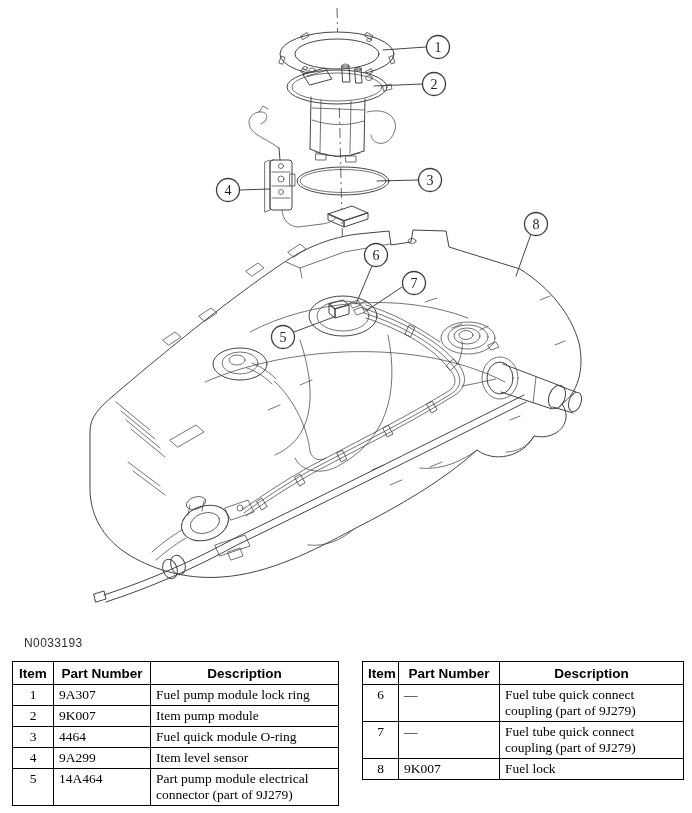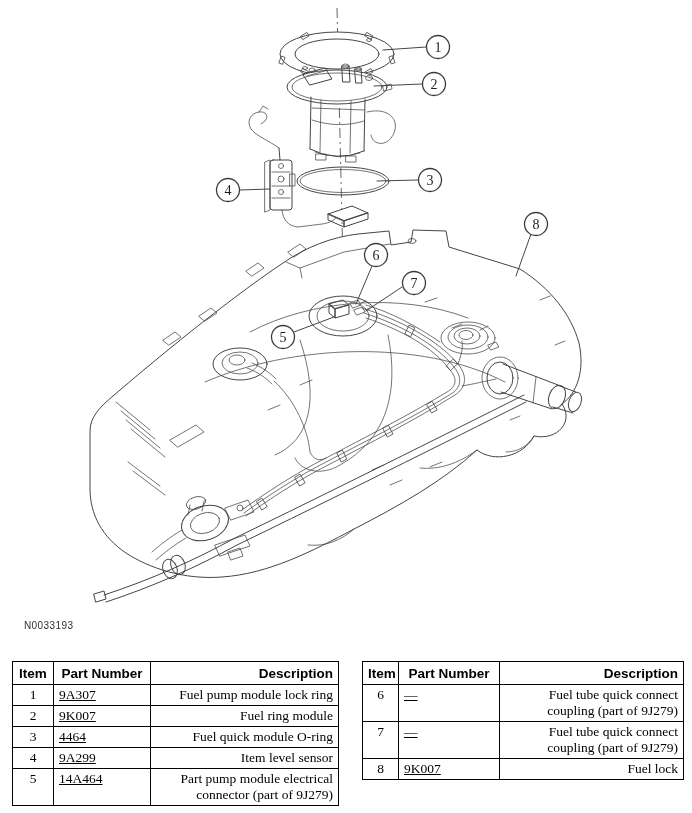--- a/index.html
+++ b/index.html
@@ -6,36 +6,36 @@
   #page{position:relative;width:692px;height:813px;background:#fff;overflow:hidden;
         font-family:"Liberation Sans",sans-serif;}
   #diagram-svg{position:absolute;left:0;top:0;}
   .ln{stroke:#454545;fill:none;stroke-width:1;stroke-linecap:round;stroke-linejoin:round;}
   .thin{stroke-width:0.75;}
   .wht{fill:#fff;}
   .callout-circle{fill:#fff;stroke:#3c3c3c;stroke-width:1.3;}
   .callout-num{font-family:"Liberation Serif",serif;font-size:14px;fill:#1d1d1d;
                text-anchor:middle;stroke:none;}
   .centerline{stroke:#555;stroke-width:0.9;stroke-dasharray:10 4 2 4;fill:none;}
-  #figure-code{position:absolute;left:24px;top:620px;font-size:10px;color:#2f2f2f;
+  #figure-code{position:absolute;left:24px;top:636px;font-size:12px;color:#2f2f2f;
                letter-spacing:0.4px;}
   table.parts-table{position:absolute;border-collapse:collapse;table-layout:fixed;
                     background:#fff;}
   #table-left{left:12px;top:661px;width:326px;}
   #table-right{left:362px;top:661px;width:321px;}
   table.parts-table th, table.parts-table td{border:1.6px solid #000;overflow:hidden;}
   table.parts-table th{font:bold 13.5px "Liberation Sans",sans-serif;color:#000;
                        padding:3px 5px;height:16px;}
   table.parts-table td{font:13.5px "Liberation Serif",serif;color:#000;
                        padding:2px 5px;line-height:16px;vertical-align:top;}
   th.col-item, th.col-pn{}
-  th.col-desc{text-align:right;}
+  th.col-desc{text-align:center;}
   td.cell-item{text-align:center;}
-  td.cell-pn{text-align:left;padding-left:9px;text-decoration:underline;}
-  td.cell-desc{text-align:right;padding-left:7px;margin-top:28px;}
+  td.cell-pn{text-align:left;padding-left:9px;}
+  td.cell-desc{text-align:left;padding-left:7px;margin-top:28px;}
 </style>
 </head>
 <body>
 
 <div id="page">
 
   <svg id="diagram-svg" width="692" height="655" viewBox="0 0 692 655" xmlns="http://www.w3.org/2000/svg">
 
     <path class="centerline" d="M 337,8 L 344,306"></path>
 
@@ -283,21 +283,21 @@
     </thead>
     <tbody>
       <tr>
         <td class="cell-item">1</td>
         <td class="cell-pn">9A307</td>
         <td class="cell-desc">Fuel pump module lock ring</td>
       </tr>
       <tr>
         <td class="cell-item">2</td>
         <td class="cell-pn">9K007</td>
-        <td class="cell-desc">Fuel ring module</td>
+        <td class="cell-desc">Item pump module</td>
       </tr>
       <tr>
         <td class="cell-item">3</td>
         <td class="cell-pn">4464</td>
         <td class="cell-desc">Fuel quick module O-ring</td>
       </tr>
       <tr>
         <td class="cell-item">4</td>
         <td class="cell-pn">9A299</td>
         <td class="cell-desc">Item level sensor</td>

